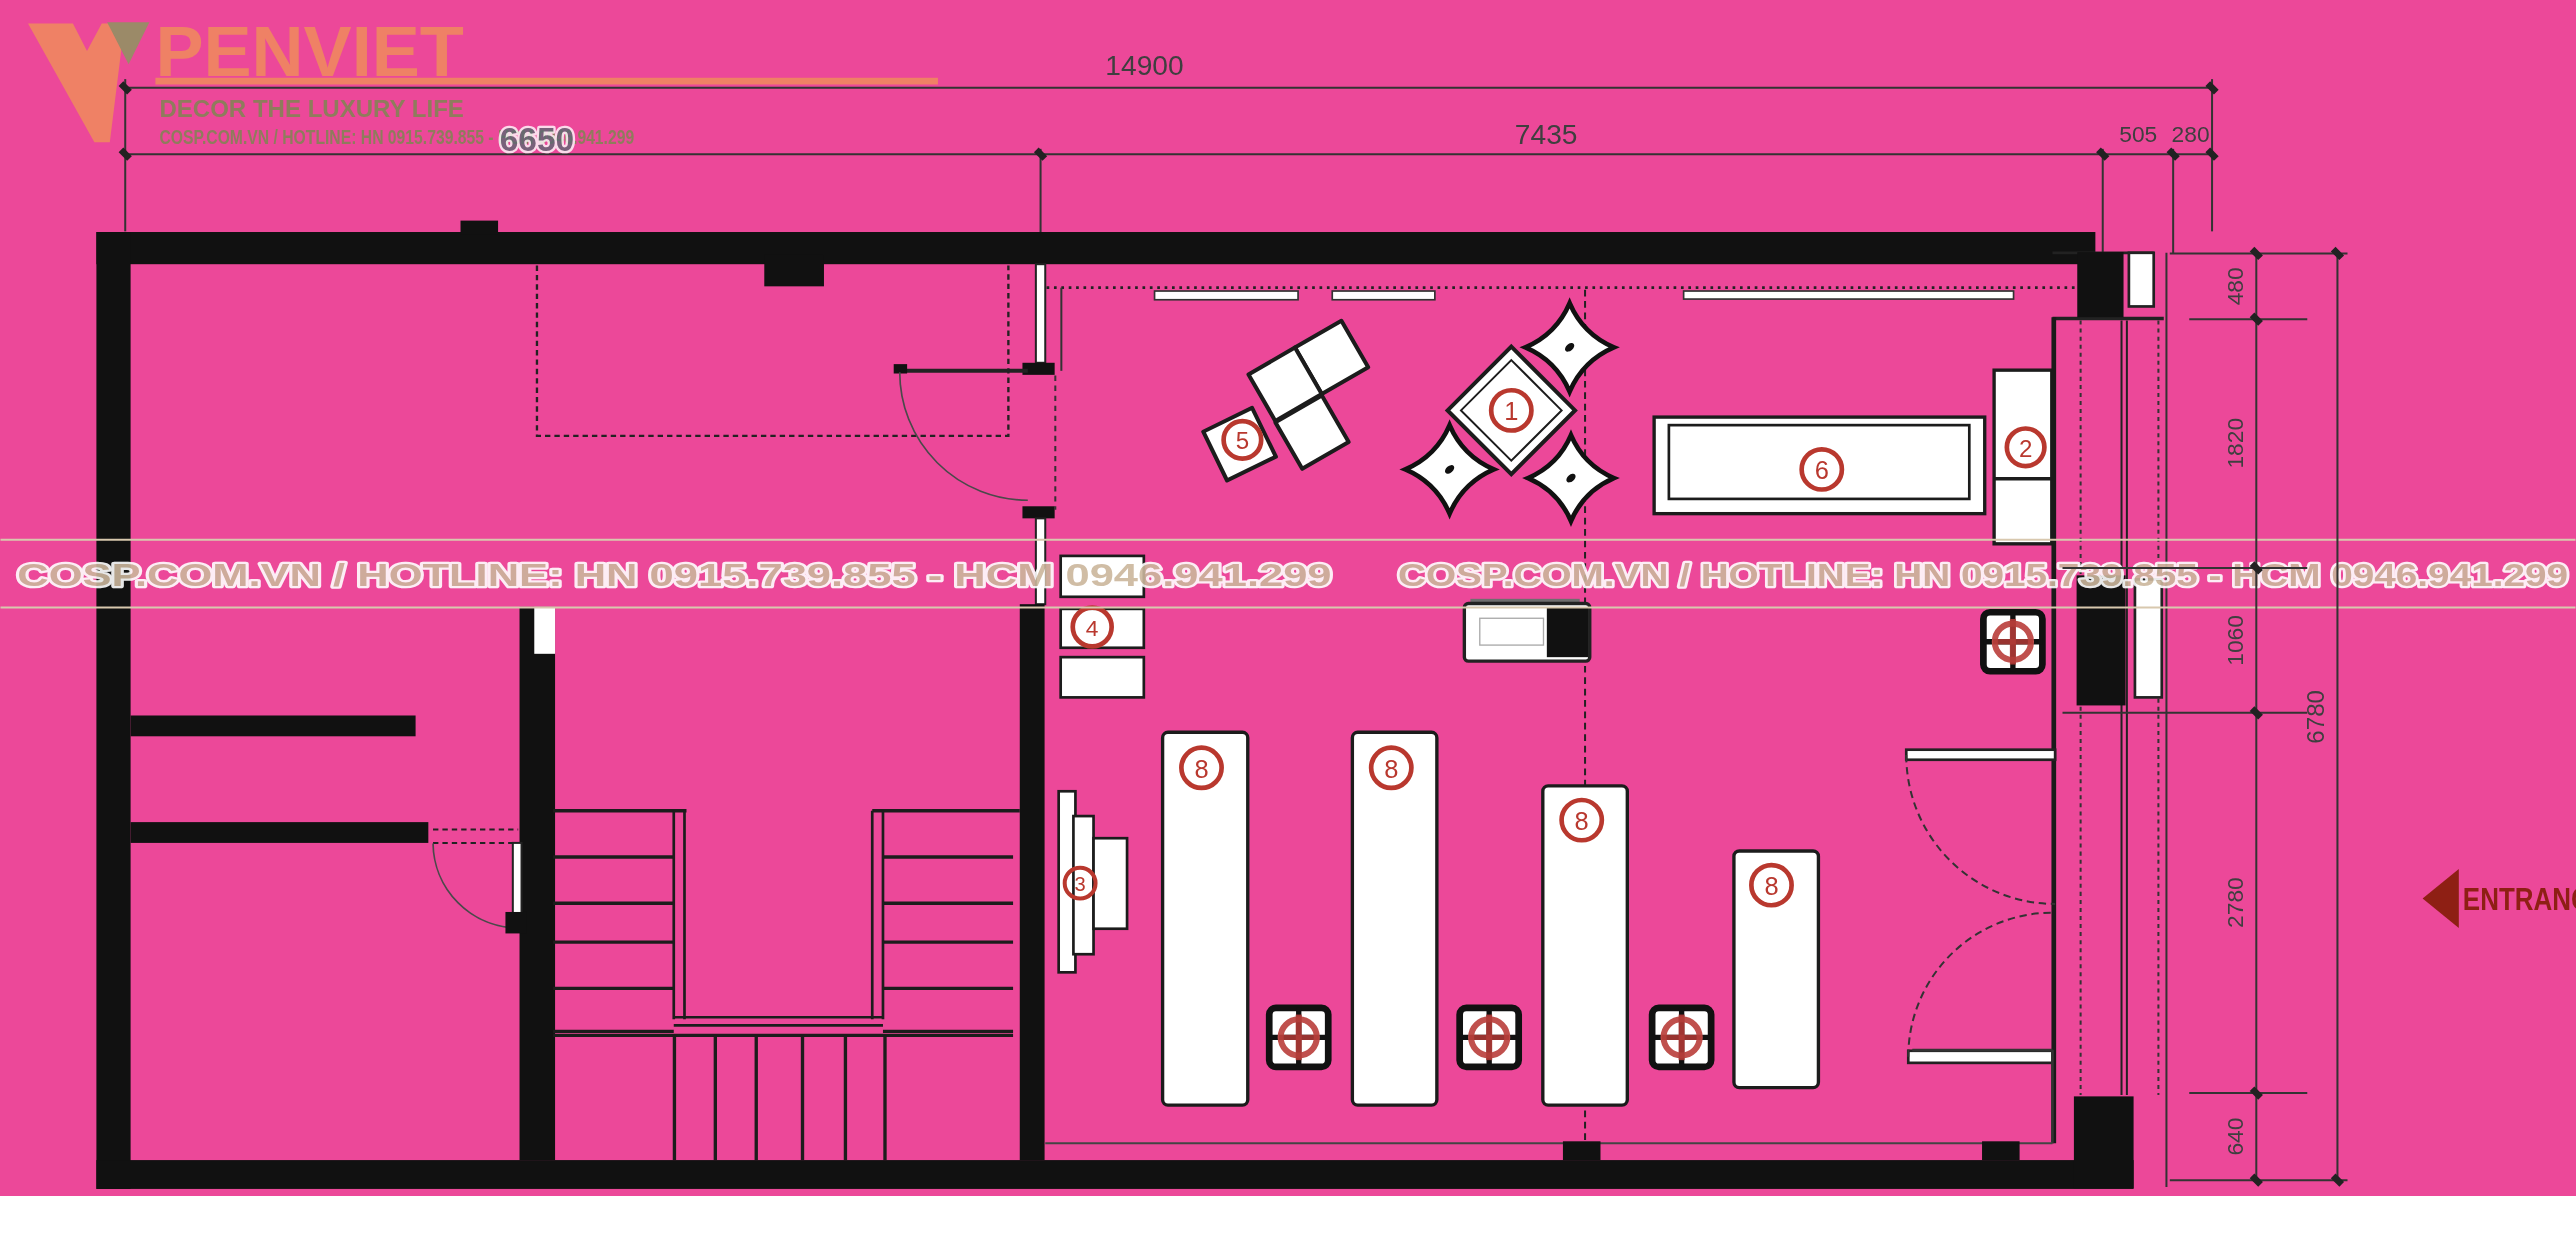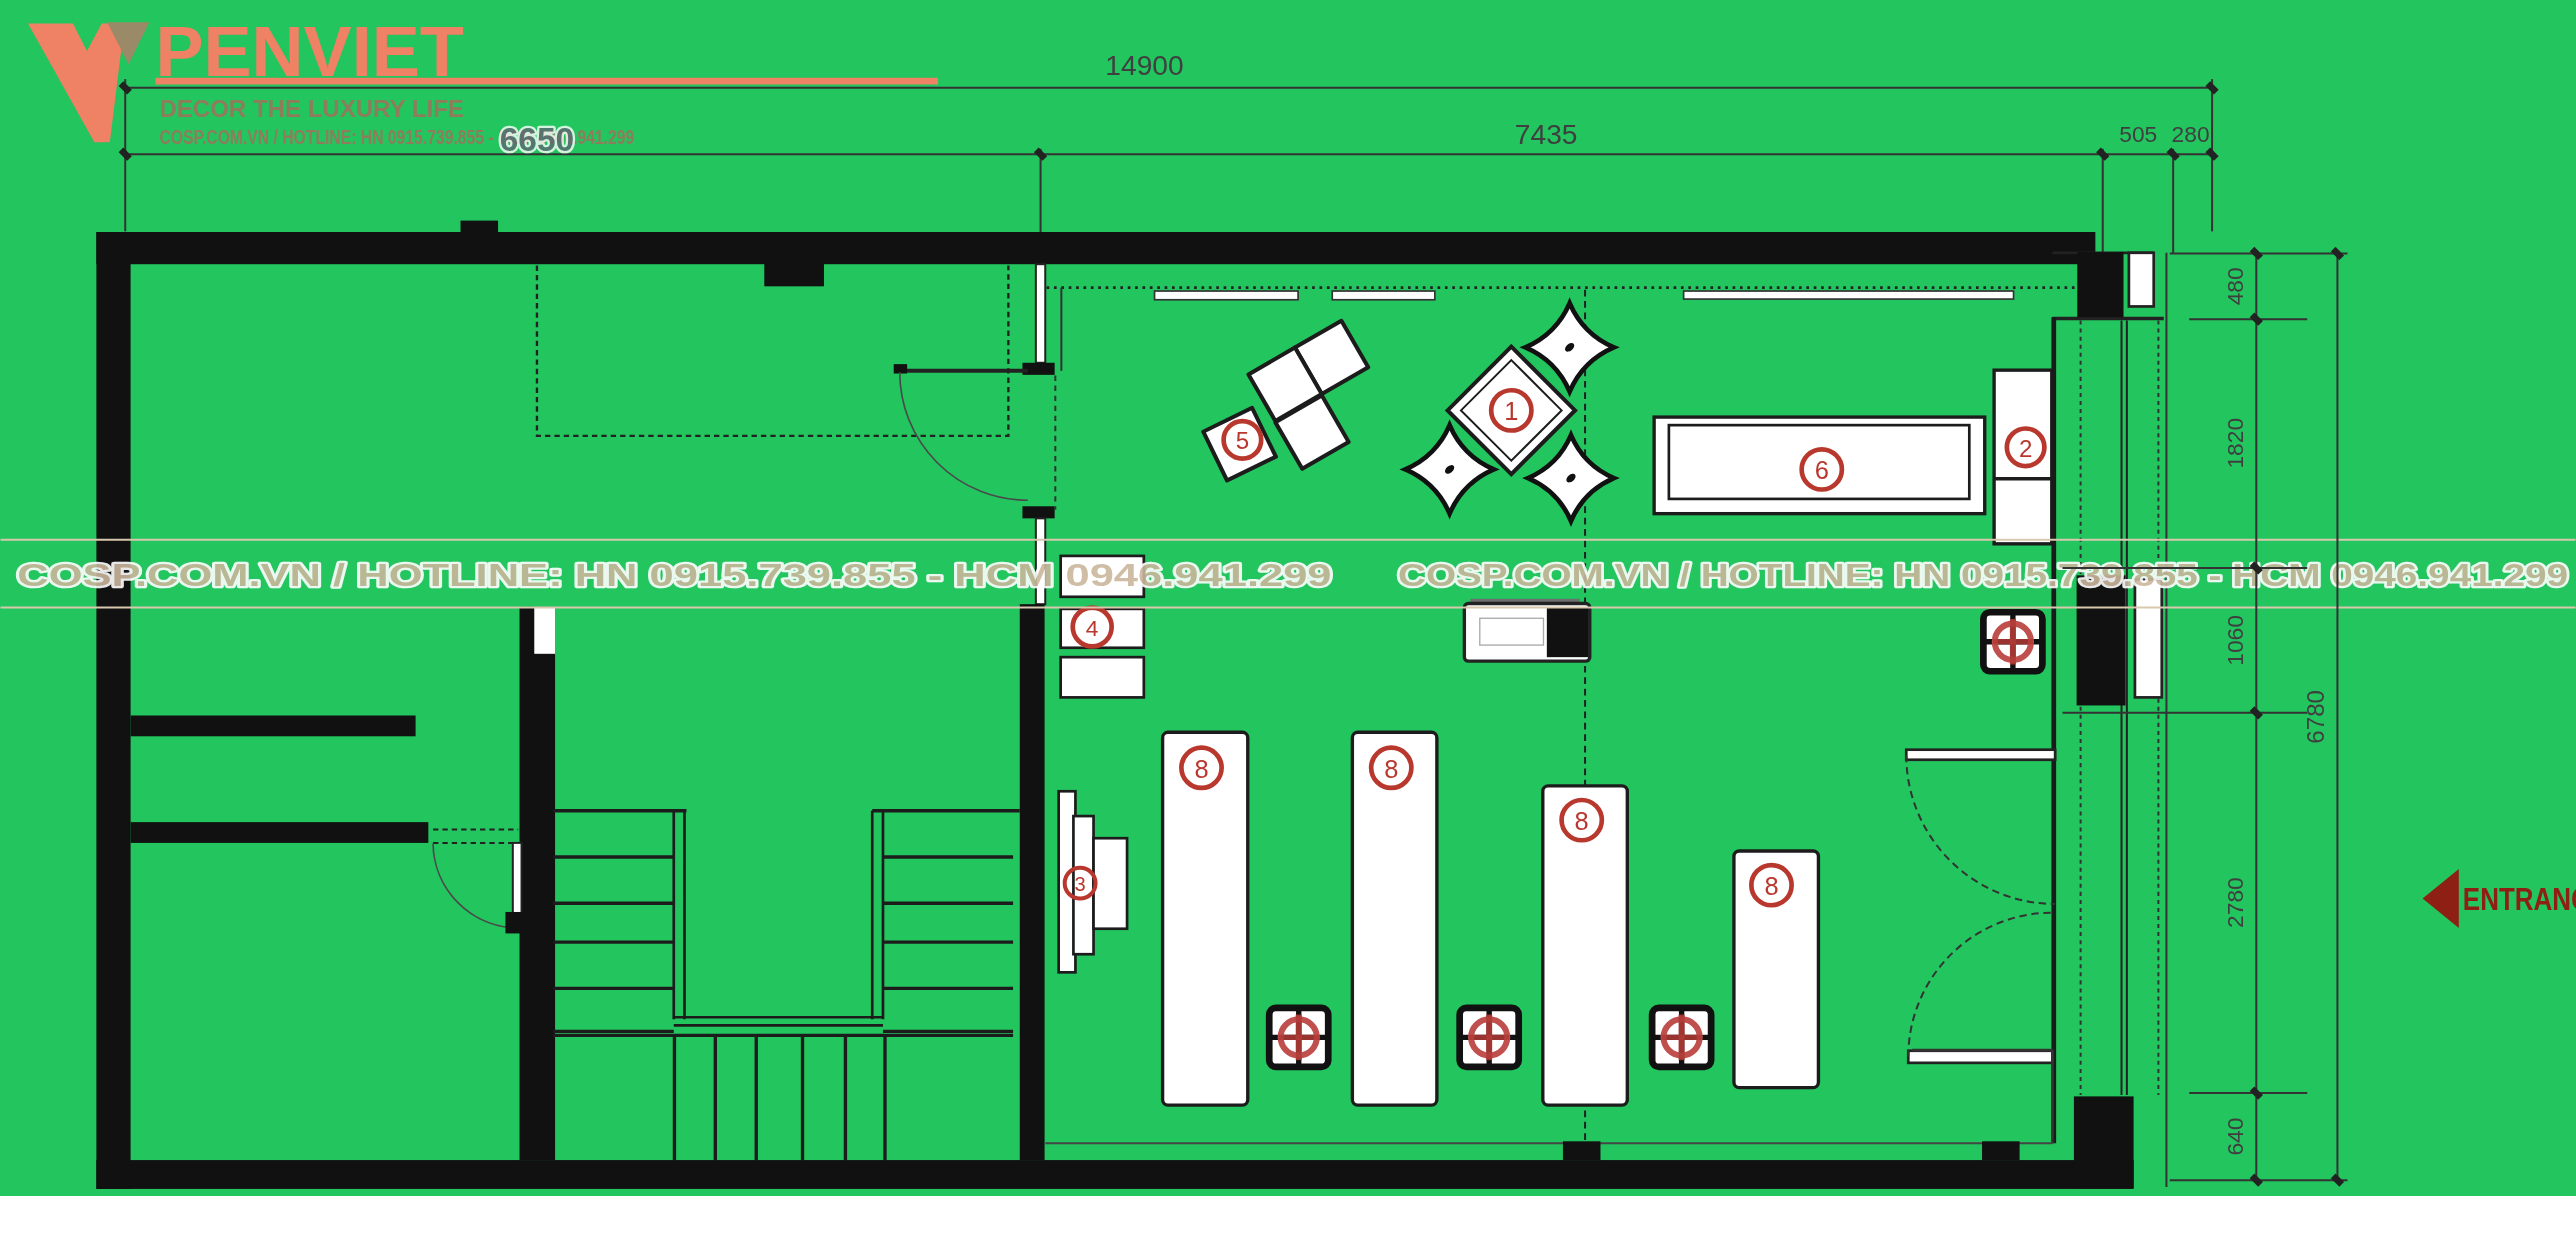--- a/index.html
+++ b/index.html
@@ -1,16 +1,16 @@
 <!DOCTYPE html>
 <html style="font-size:10.7px"><head>
 <meta charset="utf-8">
 <style>
 html,body{margin:0;padding:0;background:#ffffff;}
-#page{position:relative;width:2576px;height:1196px;background:#22c55e;overflow:hidden;font-family:"Liberation Sans",sans-serif;}
+#page{position:relative;width:2576px;height:1196px;background:#ec4899;overflow:hidden;font-family:"Liberation Sans",sans-serif;}
 svg{position:absolute;left:0;top:0;}
 </style>
 </head>
 <body>
 <div id="page">
 <svg width="2576" height="1260" viewBox="0 0 3840 1879" xmlns="http://www.w3.org/2000/svg">
 
 <path d="M41,35 L108,35 L129,76 L151,35 L185,35 L163,212 L140,212 Z" fill="#EF8165"></path>
 
 <path d="M159,33 L222,33 L191,96 Z" fill="#9b8a68"></path>

